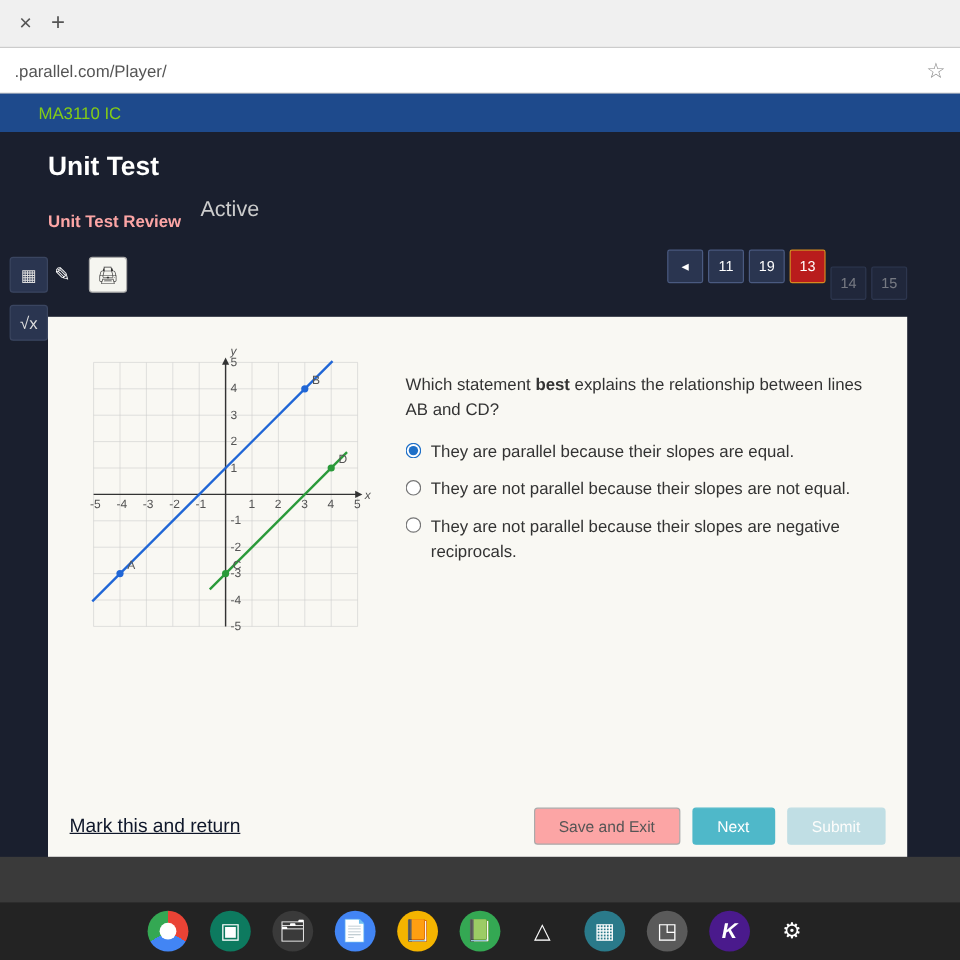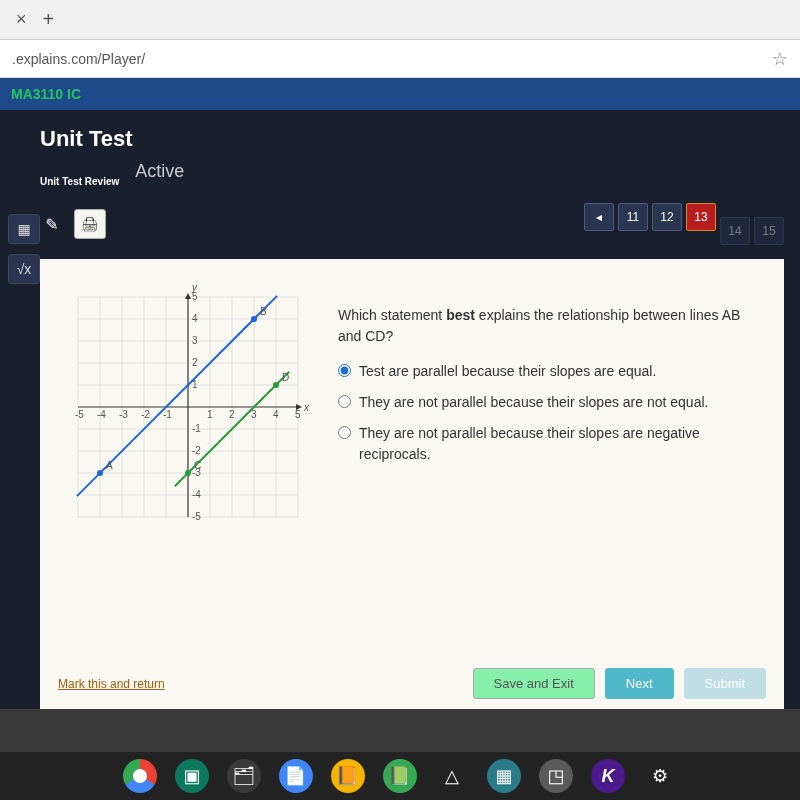--- a/index.html
+++ b/index.html
@@ -2,63 +2,63 @@
 <html><head>
 <meta charset="utf-8">
 <style>
   * { box-sizing: border-box; margin: 0; padding: 0; }
   body { font-family: Arial, sans-serif; background: #3a3a3a; width: 800px; height: 800px; overflow: hidden; }
   .browser-chrome { background: #f0f0f0; height: 40px; display: flex; align-items: center; padding: 0 8px; border-bottom: 1px solid #ccc; }
   .tab-close { font-size: 18px; color: #555; padding: 0 8px; }
   .tab-add { font-size: 20px; color: #555; padding: 0 8px; }
   .url-bar { background: #fff; height: 38px; display: flex; align-items: center; padding: 0 12px; color: #555; font-size: 14px; border-bottom: 1px solid #ddd; }
   .star-icon { margin-left: auto; font-size: 18px; color: #888; }
-  .course-bar { background: #1e4a8c; color: #22c55e; padding: 8px 11px; font-size: 14px; font-weight: bold; }
-  .app-wrap { background: #1a1f2e; padding: 16px 16px 0 40px; }
+  .course-bar { background: #1e4a8c; color: #84cc16; padding: 8px 32px; font-size: 14px; font-weight: normal; }
+  .app-wrap { background: #1a1f2e; padding: 16px 44px 0 40px; }
   .header-block { color: #fff; margin-bottom: 8px; }
   .header-block h1 { font-size: 22px; font-weight: bold; }
   .sub-row { display: flex; align-items: center; gap: 16px; margin-top: 4px; }
-  .sub-row .review { color: #ffffff; font-weight: bold; font-size: 10px; margin-top: 20px; }
+  .sub-row .review { color: #fca5a5; font-weight: bold; font-size: 14px; margin-top: 20px; }
   .sub-row .active { color: #ccc; font-size: 18px; }
   .tool-row { display: flex; align-items: center; margin-top: 10px; padding: 6px 0; }
   .tool-left { display: flex; gap: 10px; align-items: center; }
   .tool-btn { width: 32px; height: 30px; background: #f5f5f0; border: 1px solid #aaa; border-radius: 3px; display: flex; align-items: center; justify-content: center; font-size: 14px; color: #333; }
   .side-icon { color: #fff; font-size: 16px; width: 24px; text-align: center; }
   .nav-right { margin-left: auto; display: flex; gap: 4px; }
   .nav-btn { width: 30px; height: 28px; background: #2a3550; border: 1px solid #4a5a80; color: #fff; font-size: 12px; display: flex; align-items: center; justify-content: center; border-radius: 2px; }
   .nav-btn.current { background: #b91c1c; border-color: #d68a1f; }
   .nav-btn.disabled { opacity: 0.4; margin-top: 14px; }
   .side-tools { position: absolute; left: 8px; top: 214px; display: flex; flex-direction: column; gap: 10px; }
   .side-tools .tool-btn { background: #2a3550; border: 1px solid #3a4560; color: #ddd; }
   .content-panel { background: #f9f8f3; margin: 8px 0 0 0; padding: 18px; min-height: 450px; display: flex; gap: 20px; position: relative; }
   .graph-area { width: 260px; height: 260px; position: relative; flex-shrink: 0; }
   .question-area { flex: 1; font-size: 14px; color: #333; line-height: 1.5; }
   .question-area p { margin-bottom: 14px; margin-top: 28px; }
   .options { display: flex; flex-direction: column; gap: 10px; }
   .option { display: flex; align-items: flex-start; gap: 8px; }
   .option input { margin-top: 3px; accent-color: #1e6fc7; }
   .bottom-bar { position: absolute; bottom: 10px; left: 18px; right: 18px; display: flex; align-items: center; }
-  .mark-link { color: #a16207; font-size: 12px; text-decoration: underline; }
+  .mark-link { color: #0f172a; font-size: 16px; text-decoration: underline; }
   .btn-group { margin-left: auto; display: flex; gap: 10px; }
-  .btn { padding: 7px 20px; font-size: 13px; border-radius: 3px; border: 1px solid #aaa; background: #86efac; color: #555; }
+  .btn { padding: 7px 20px; font-size: 13px; border-radius: 3px; border: 1px solid #aaa; background: #fca5a5; color: #555; }
   .btn.primary { background: #4fb8c9; border-color: #4fb8c9; color: #fff; }
   .btn.faded { background: #a8d4de; border-color: #a8d4de; color: #fff; opacity: 0.7; }
   .taskbar { position: fixed; bottom: 0; left: 0; right: 0; height: 48px; background: rgba(20,20,20,0.6); display: flex; align-items: center; justify-content: center; gap: 18px; }
   .task-icon { width: 34px; height: 34px; border-radius: 50%; display: flex; align-items: center; justify-content: center; font-size: 18px; color: #fff; }
   svg text { font-size: 10px; fill: #555; }
 </style>
 </head>
 <body>
 
 <div class="browser-chrome">
   <span class="tab-close">×</span>
   <span class="tab-add">+</span>
 </div>
 <div class="url-bar">
-  <span>.explains.com/Player/</span>
+  <span>.parallel.com/Player/</span>
   <span class="star-icon">☆</span>
 </div>
 <div class="course-bar">MA3110 IC</div>
 
 <div class="app-wrap">
   <div class="header-block">
     <h1>Unit Test</h1>
     <div class="sub-row">
       <span class="review">Unit Test Review</span>
       <span class="active">Active</span>
@@ -66,21 +66,21 @@
   </div>
 
   <div class="tool-row">
     <div class="tool-left">
       <span class="side-icon">✎</span>
       <div class="tool-btn">🖨</div>
     </div>
     <div class="nav-right">
       <div class="nav-btn">◂</div>
       <div class="nav-btn">11</div>
-      <div class="nav-btn">12</div>
+      <div class="nav-btn">19</div>
       <div class="nav-btn current">13</div>
       <div class="nav-btn disabled">14</div>
       <div class="nav-btn disabled">15</div>
     </div>
   </div>
 
   <div class="side-tools">
     <div class="tool-btn">▦</div>
     <div class="tool-btn">√x</div>
   </div>
@@ -146,21 +146,21 @@
           <text x="224" y="104" fill="#333" font-size="11">D</text>
         </svg>
     </div>
     <div class="question-area">
       <p>
         <span>Which statement </span><b>best</b><span> explains the relationship between lines AB and CD?</span>
       </p>
       <div class="options" id="options-container">
           <div class="option">
             <input type="radio" name="q" checked="" style="">
-            <span>Test are parallel because their slopes are equal.</span>
+            <span>They are parallel because their slopes are equal.</span>
           </div>
           <div class="option">
             <input type="radio" name="q" style="">
             <span>They are not parallel because their slopes are not equal.</span>
           </div>
           <div class="option">
             <input type="radio" name="q" style="">
             <span>They are not parallel because their slopes are negative reciprocals.</span>
           </div>
         </div>

